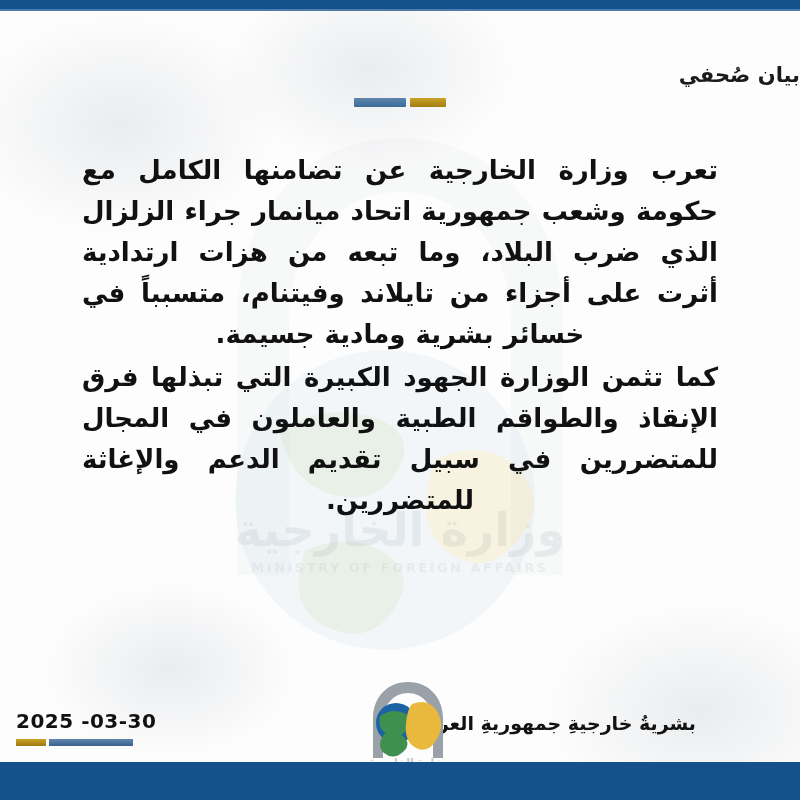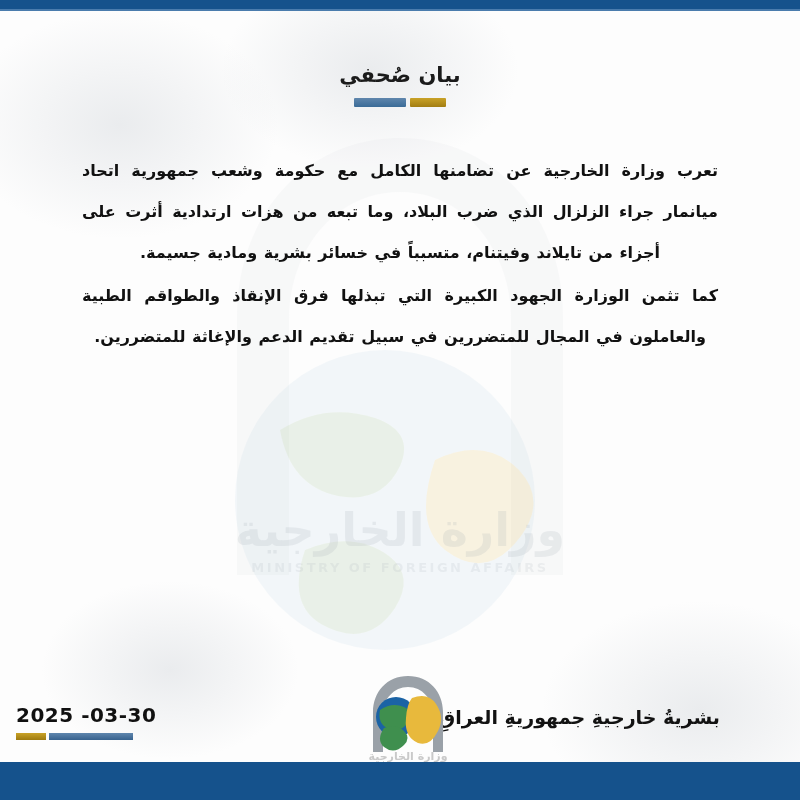--- a/index.html
+++ b/index.html
@@ -99,21 +99,21 @@
     left: 0; bottom: 0;
     width: 800px; height: 38px;
     background: #15528c;
   }
 
   
   .header {
     position: absolute;
     left: 0; top: 62px;
     width: 800px;
-    text-align: center;
+    text-align: right;
   }
   .header-title {
     font-size: 21px;
     font-weight: bold;
     color: #1b1b1b;
     line-height: 1.3;
   }
   .rule {
     display: flex;
     flex-direction: row;
@@ -134,38 +134,37 @@
 
   
   .body-copy {
     position: absolute;
     left: 82px;
     top: 150px;
     width: 636px;
     text-align: center;
   }
   .para {
-    font-size: 16px;
+    font-size: 26px;
     font-weight: bold;
     color: #111111;
     line-height: 41px;
     margin: 0 0 2px 0;
     text-align: justify;
     text-align-last: center;
     word-spacing: 1px;
   }
 
   
   .footer-zone {
     position: absolute;
     left: 0;
-    bottom: 44px;
+    bottom: 38px;
     width: 720px;
     height: 82px;
-    padding-left: 24px;
   }
   .date-block {
     position: absolute;
     left: 16px;
     bottom: 16px;
     direction: ltr;
     text-align: left;
   }
   .date-text {
     font-size: 20px;

